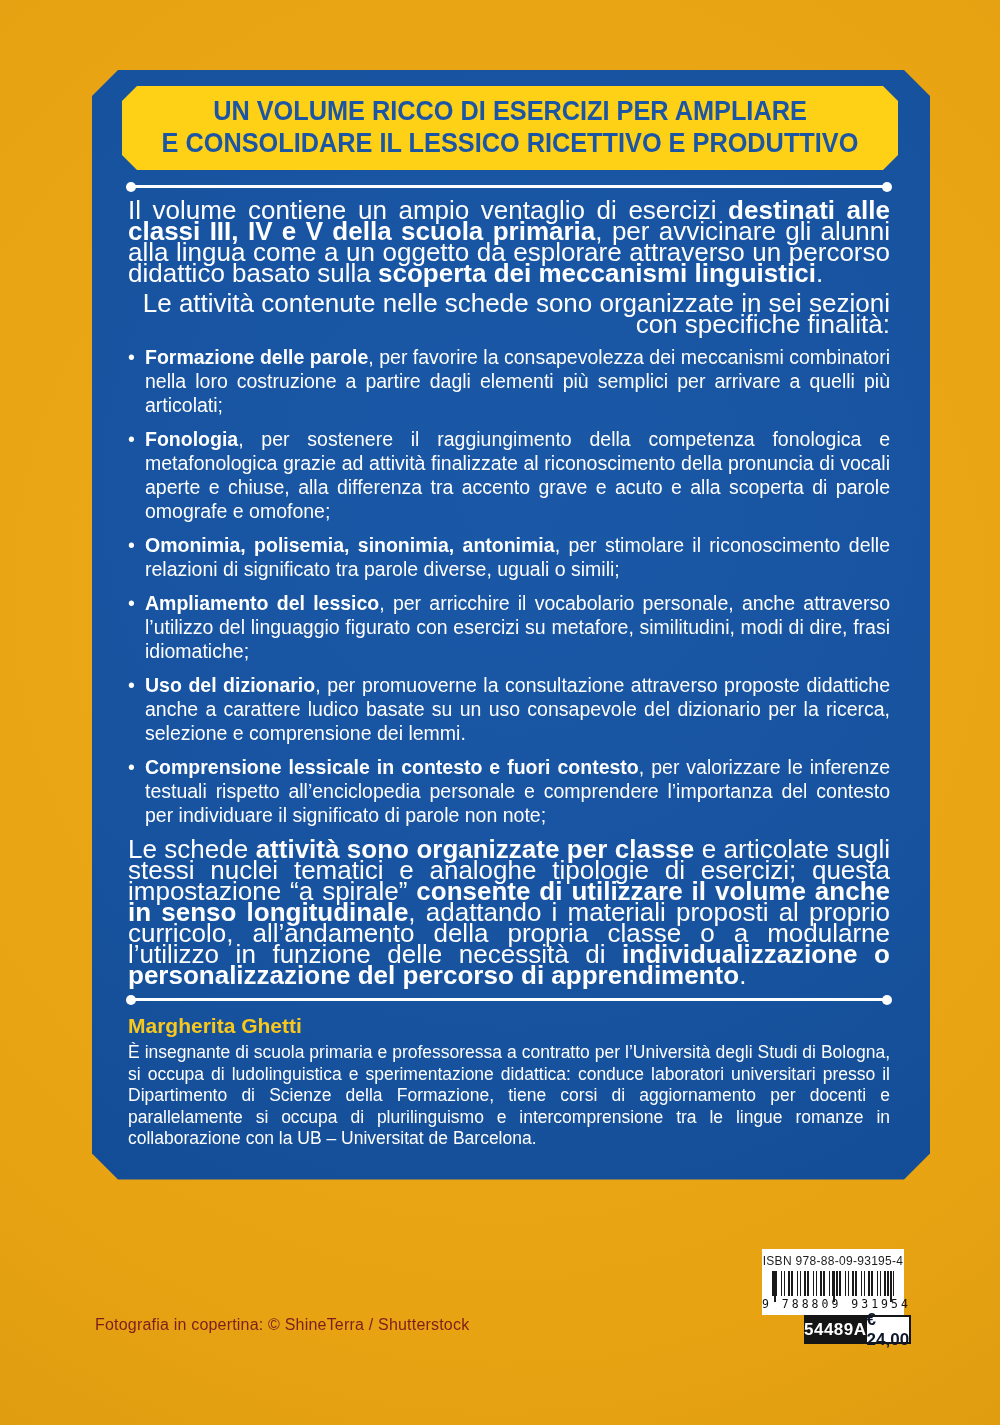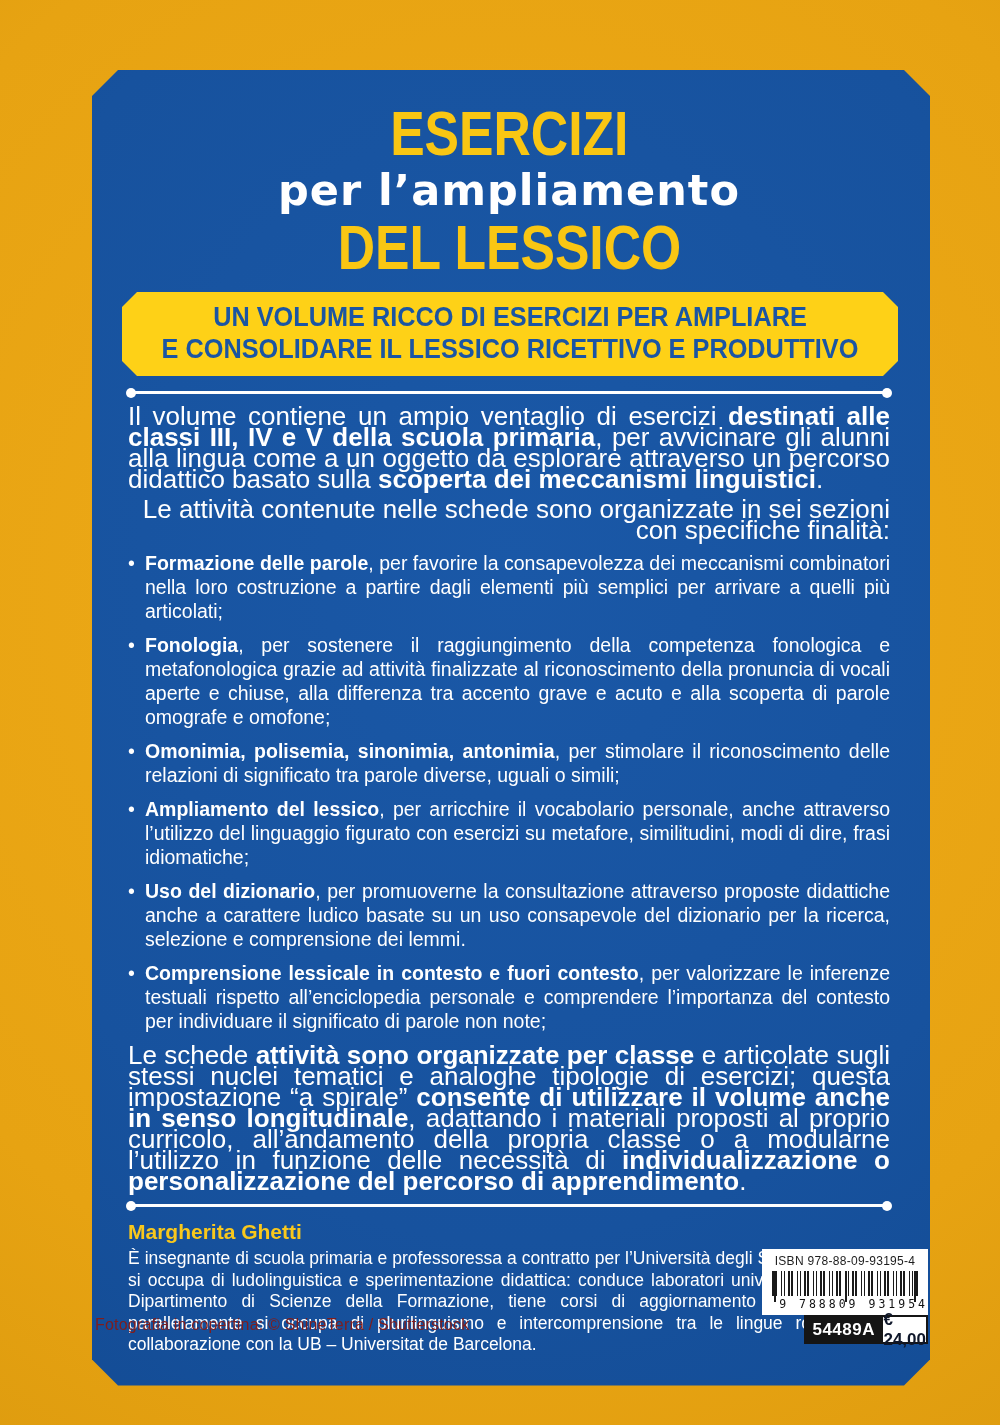--- a/index.html
+++ b/index.html
@@ -74,21 +74,21 @@
 
   
   .author-name{ margin-top:13px; font-size:21px; font-weight:700; color:#f9c81c; }
   .author-bio{ margin-top:4px; font-size:17.5px; line-height:21.5px; text-align:justify; color:#fff; }
 
   
   .credit{
     position:absolute; left:95px; top:1316px; font-size:16px; color:#7f1d1d;
     letter-spacing:.2px;
   }
-  .barcode-block{ position:absolute; left:762px; top:1249px; width:166px; }
+  .barcode-block{ position:absolute; left:762px; top:1249px; width:142px; }
   .isbn-box{ background:#ffffff; padding:5px 0 4px; }
   .isbn-label{ font-size:12px; color:#1d1d1d; text-align:center; letter-spacing:.3px; }
   .bars{
     position:relative; height:25px; margin:3px 10px 0;
     background: repeating-linear-gradient(90deg,
       #1a1a1a 0 2px, #fff 2px 3px, #1a1a1a 3px 5px, #fff 5px 9px,
       #1a1a1a 9px 10px, #fff 10px 12px, #1a1a1a 12px 13px, #fff 13px 16px);
   }
   .bars::before,.bars::after{
     content:""; position:absolute; top:0; width:2px; height:31px; background:#1a1a1a;
@@ -108,25 +108,20 @@
     flex:1; background:#fff; border:2px solid #151515; border-left:none;
     color:#0f172a; font-weight:700; font-size:17px;
     display:flex; align-items:center; justify-content:center;
   }
 </style>
 </head>
 <body>
 
 <div class="panel">
 
-  <div class="title-block">
-    <span class="title-main">ESERCIZI</span>
-    <span class="title-script">per l’ampliamento</span>
-    <span class="title-main">DEL LESSICO</span>
-  </div>
 
   <div class="banner">
     <span class="banner-line">UN VOLUME RICCO DI ESERCIZI PER AMPLIARE</span>
     <span class="banner-line">E CONSOLIDARE IL LESSICO RICETTIVO E PRODUTTIVO</span>
   </div>
 
   <div class="rule"></div>
 
   <p class="bodytext intro"><span>Il volume contiene un ampio ventaglio di esercizi </span><b>destinati alle classi III, IV e V della scuola primaria</b><span>, per avvicinare gli alunni alla lingua come a un oggetto da esplorare attraverso un percorso didattico basato sulla </span><b>scoperta dei meccanismi linguistici</b><span>.</span></p>
 

